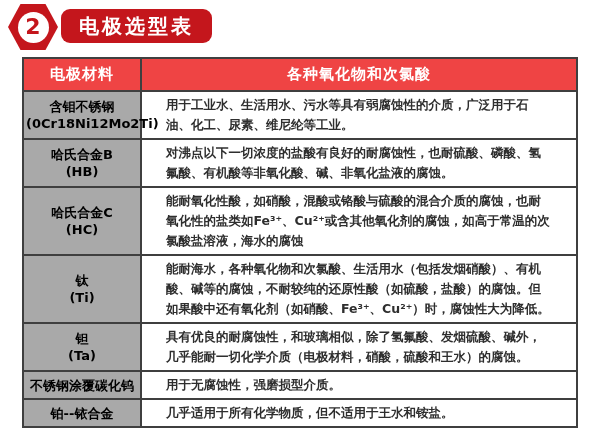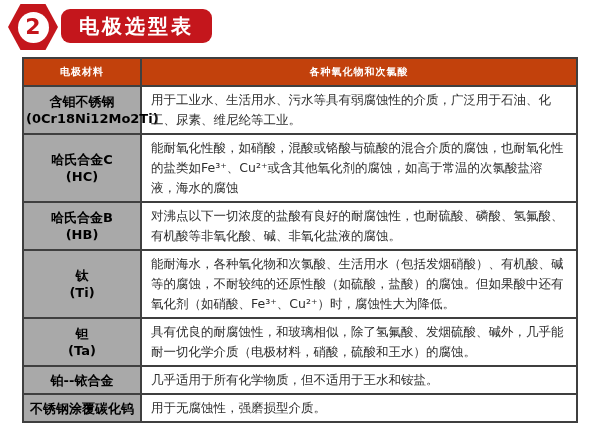--- a/index.html
+++ b/index.html
@@ -66,46 +66,46 @@
   table.doc-table {
     border-collapse: collapse;
     table-layout: fixed;
     width: 556px;
     margin: 4px 0 0 22px;
   }
   .doc-table th, .doc-table td {
     border: 2px solid #3f3f3f;
   }
   .doc-table thead th {
-    background: #c2410c;
+    background: #ef4444;
     color: #ffffff;
-    font-size: 10px;
+    font-size: 15px;
     font-weight: bold;
     letter-spacing: 1px;
     padding: 6px 0;
     text-align: center;
   }
   .doc-table tbody th {
     background: #a9a9a9;
     color: #000000;
     font-size: 13px;
     font-weight: bold;
     text-align: center;
     vertical-align: middle;
     padding: 0 2px;
     line-height: 17px;
   }
   .doc-table tbody td {
     background: #ffffff;
     color: #2e2e2e;
     font-size: 12.5px;
-    font-weight: normal;
+    font-weight: bold;
     text-align: left;
     vertical-align: middle;
-    padding: 3px 9px;
+    padding: 3px 24px;
     line-height: 20px;
   }
   .mat-code:empty { display: none; }
 </style>
 </head>
 <body>
 
 <div class="page-header">
   <div class="badge-hex">
     <div class="badge-circle">
@@ -131,54 +131,54 @@
   <tbody>
     <tr>
       <th>
         <div class="mat-name">含钼不锈钢</div>
         <div class="mat-code">(0Cr18Ni12Mo2Ti)</div>
       </th>
       <td>用于工业水、生活用水、污水等具有弱腐蚀性的介质，广泛用于石油、化工、尿素、维尼纶等工业。</td>
     </tr>
     <tr>
       <th>
+        <div class="mat-name">哈氏合金B</div>
+        <div class="mat-code">(HB)</div>
+      </th>
+      <td>对沸点以下一切浓度的盐酸有良好的耐腐蚀性，也耐硫酸、磷酸、氢氟酸、有机酸等非氧化酸、碱、非氧化盐液的腐蚀。</td>
+    </tr>
+    <tr>
+      <th>
         <div class="mat-name">哈氏合金C</div>
         <div class="mat-code">(HC)</div>
       </th>
       <td>能耐氧化性酸，如硝酸，混酸或铬酸与硫酸的混合介质的腐蚀，也耐氧化性的盐类如Fe³⁺、Cu²⁺或含其他氧化剂的腐蚀，如高于常温的次氯酸盐溶液，海水的腐蚀</td>
-    </tr>
-    <tr>
-      <th>
-        <div class="mat-name">哈氏合金B</div>
-        <div class="mat-code">(HB)</div>
-      </th>
-      <td>对沸点以下一切浓度的盐酸有良好的耐腐蚀性，也耐硫酸、磷酸、氢氟酸、有机酸等非氧化酸、碱、非氧化盐液的腐蚀。</td>
     </tr>
     <tr>
       <th>
         <div class="mat-name">钛</div>
         <div class="mat-code">(Ti)</div>
       </th>
       <td>能耐海水，各种氧化物和次氯酸、生活用水（包括发烟硝酸）、有机酸、碱等的腐蚀，不耐较纯的还原性酸（如硫酸，盐酸）的腐蚀。但如果酸中还有氧化剂（如硝酸、Fe³⁺、Cu²⁺）时，腐蚀性大为降低。</td>
     </tr>
     <tr>
       <th>
         <div class="mat-name">钽</div>
         <div class="mat-code">(Ta)</div>
       </th>
       <td>具有优良的耐腐蚀性，和玻璃相似，除了氢氟酸、发烟硫酸、碱外，几乎能耐一切化学介质（电极材料，硝酸，硫酸和王水）的腐蚀。</td>
     </tr>
     <tr>
       <th>
+        <div class="mat-name">不锈钢涂覆碳化钨</div>
+
+      </th>
+      <td>用于无腐蚀性，强磨损型介质。</td>
+    </tr>
+    <tr>
+      <th>
         <div class="mat-name">铂--铱合金</div>
 
       </th>
       <td>几乎适用于所有化学物质，但不适用于王水和铵盐。</td>
     </tr>
-    <tr>
-      <th>
-        <div class="mat-name">不锈钢涂覆碳化钨</div>
-
-      </th>
-      <td>用于无腐蚀性，强磨损型介质。</td>
-    </tr>
   </tbody>
 </table>
 
 </body></html>

